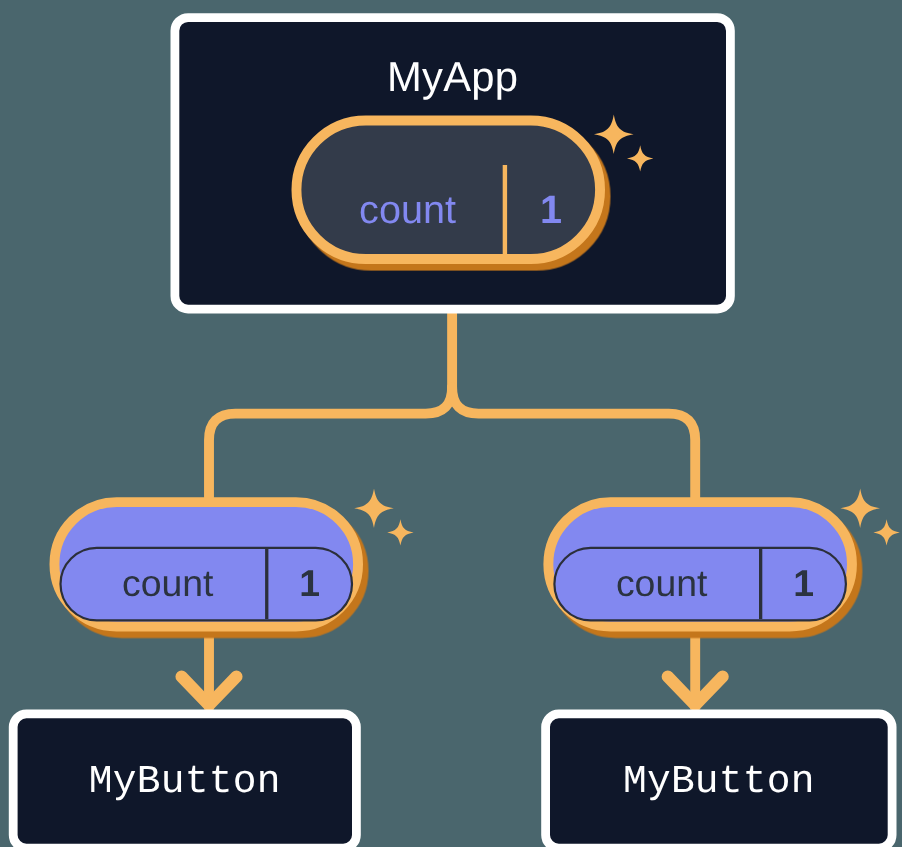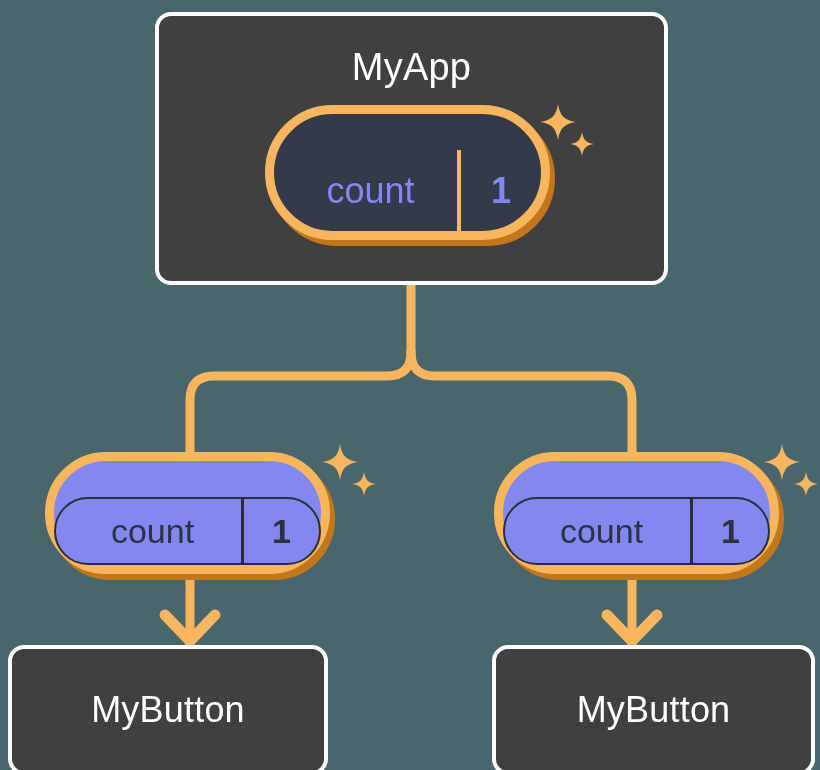--- a/index.html
+++ b/index.html
@@ -26,22 +26,22 @@
     left: 0;
     top: 0;
     width: 820px;
     height: 770px;
     overflow: visible;
   }
 
   
   .card {
     position: absolute;
-    background: #404040;
-    border: 4px solid #ffffff;
+    background: #0f172a;
+    border: 8px solid #ffffff;
     border-radius: 16px;
     box-sizing: border-box;
   }
   .card-title {
     color: #ffffff;
     font-size: 38px;
     font-weight: 400;
     letter-spacing: 0.2px;
     text-align: center;
     white-space: nowrap;
@@ -58,20 +58,21 @@
   }
 
   .btn-card {
     height: 130px;
     display: flex;
     align-items: center;
     justify-content: center;
   }
   .btn-card .card-title {
     font-size: 36px;
+    font-family: Liberation Mono, monospace;
   }
   #btn-card-left {
     left: 8px;
     top: 645px;
     width: 320px;
   }
   #btn-card-right {
     left: 492px;
     top: 645px;
     width: 323px;

